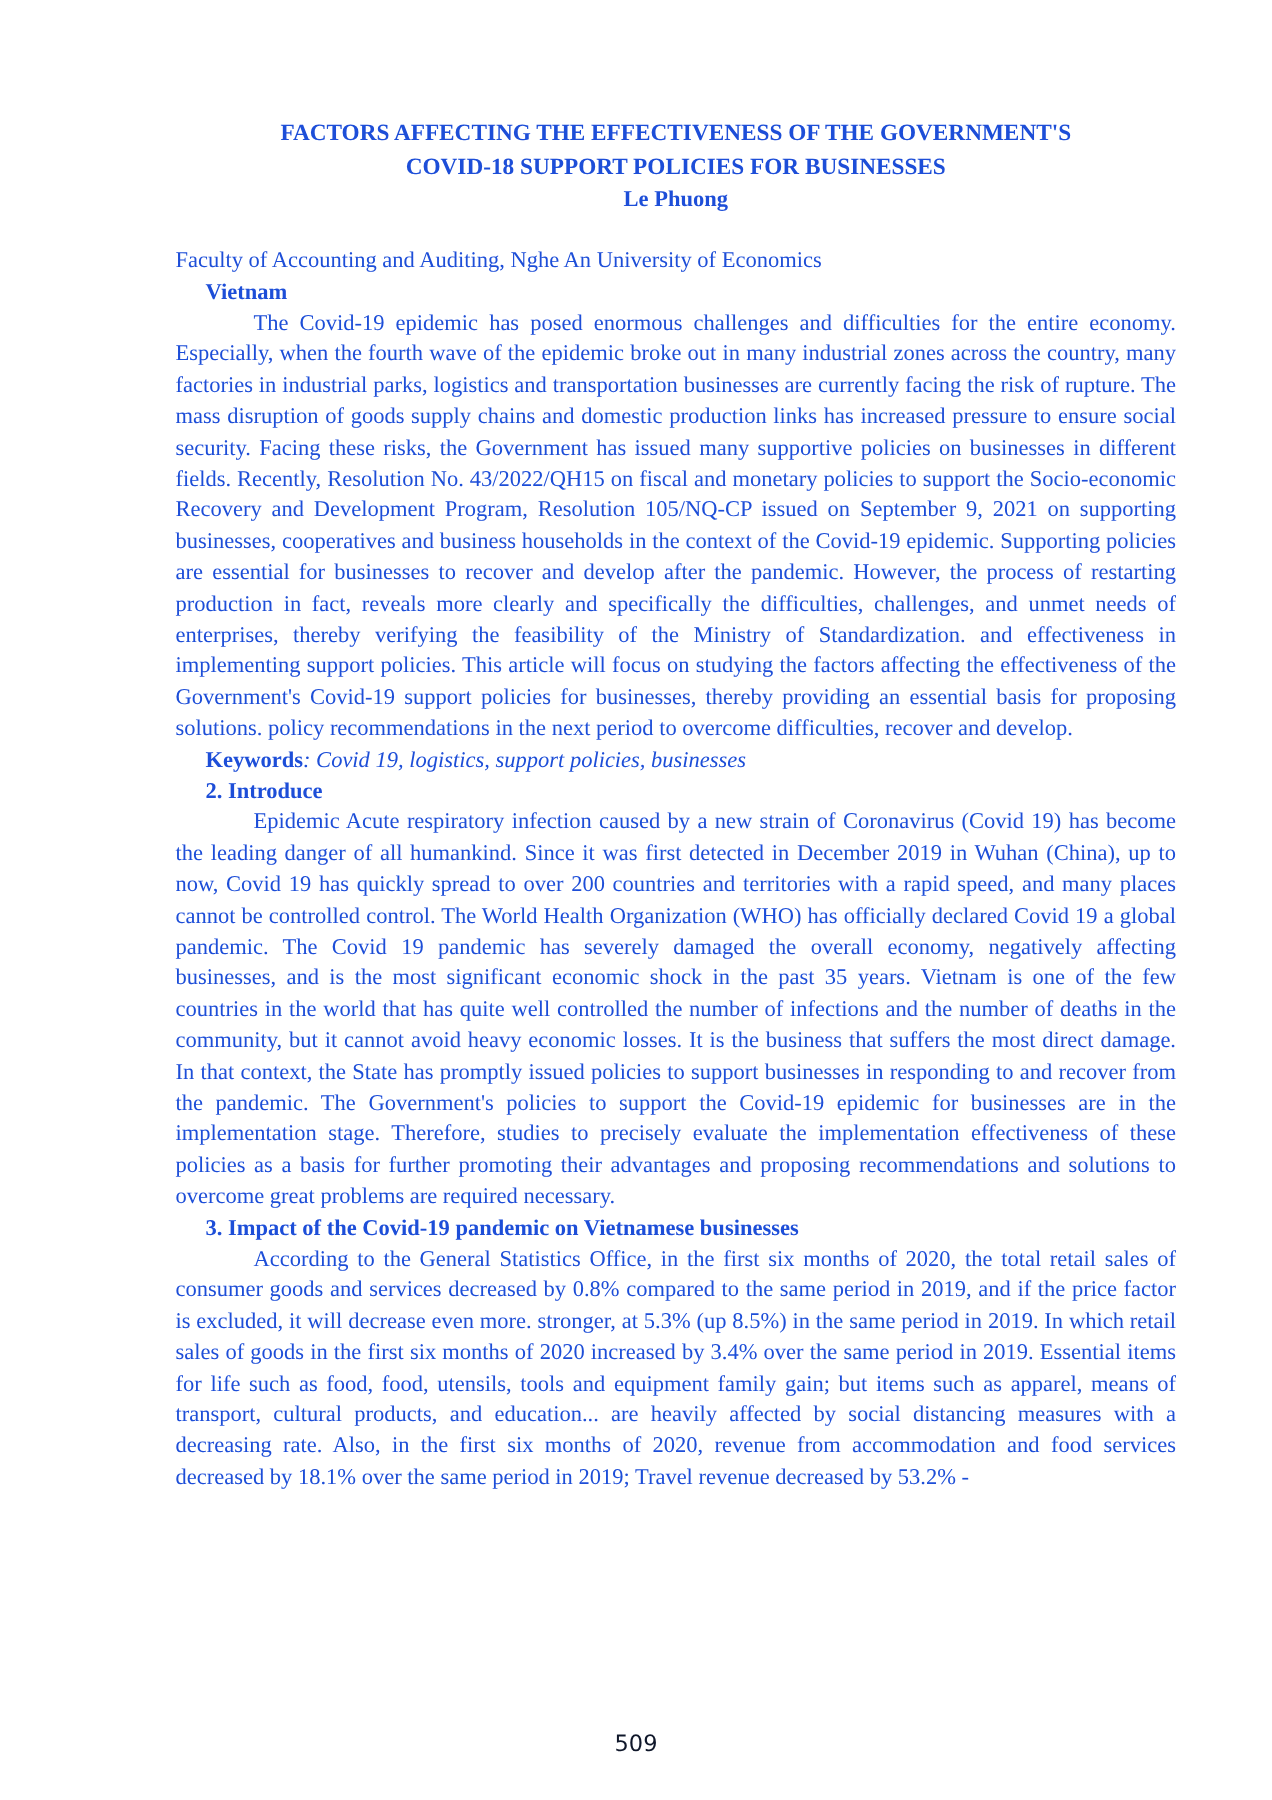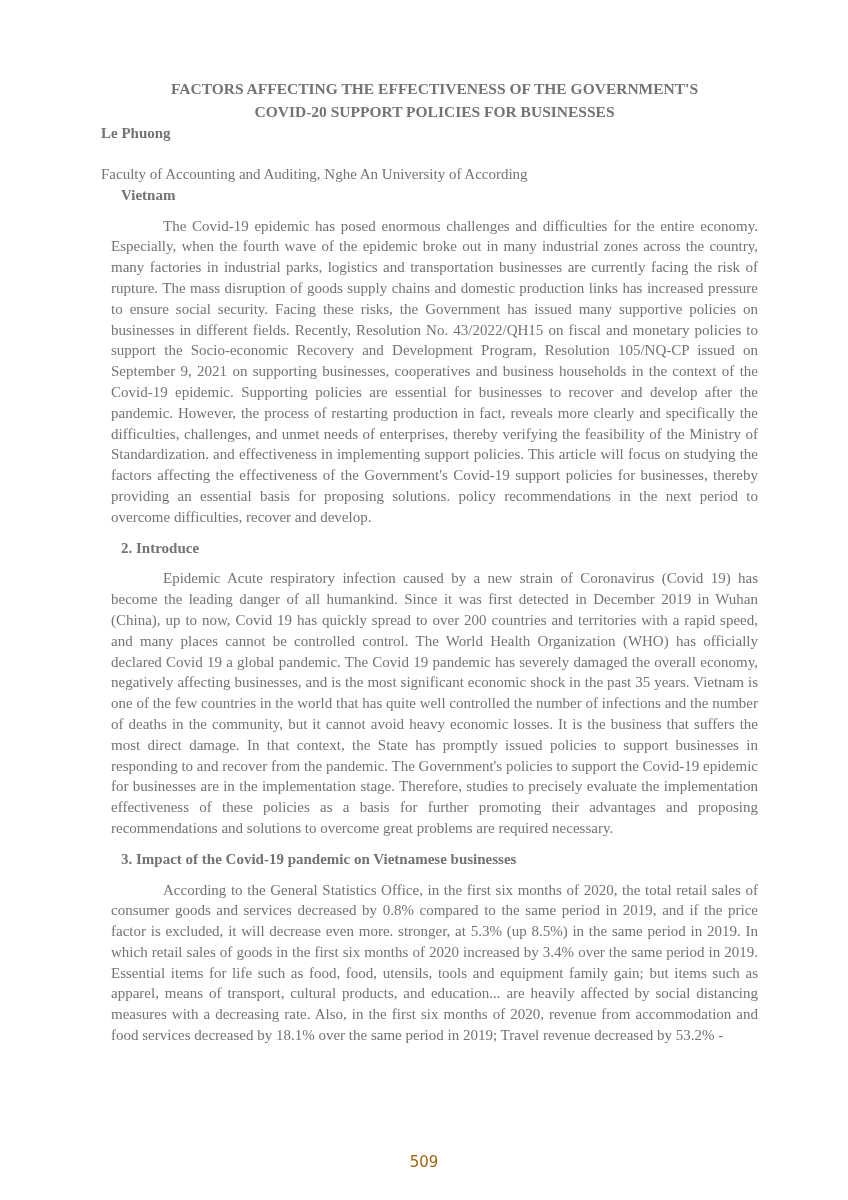--- a/index.html
+++ b/index.html
@@ -1,50 +1,51 @@
 <!DOCTYPE html>
 <html><head>
 <meta charset="utf-8">
 <style>
   html, body { margin: 0; padding: 0; background: #ffffff; }
   body { width: 848px; height: 1200px; position: relative; overflow: hidden; }
   .page {
-    position: absolute; left: 101px; top: 78px; width: 667px;
-    font-family: "Liberation Serif", serif; color: #737373;
+    position: absolute; left: 117px; top: 78px; width: 667px;
+    font-family: "Liberation Serif", serif; color: #1d4ed8;
     font-size: 15px; line-height: 20.8px;
   }
   .title {
     text-align: center; font-weight: bold; font-size: 15.5px; line-height: 22.5px;
     margin: 0; letter-spacing: 0;
   }
   .author {
-    font-weight: bold; font-size: 15px; line-height: 21px; margin: 0 0 20px 0;
+    text-align: center; font-weight: bold; font-size: 15px; line-height: 21px; margin: 0 0 20px 0;
   }
   .affil { margin: 0; }
   .heading { margin: 0; padding-left: 20px; font-weight: bold; }
   p.body {
-    margin: 10px; text-align: justify; text-indent: 52px;
+    margin: 0; text-align: justify; text-indent: 52px;
   }
   .kw { margin: 0; padding-left: 20px; }
   .kw b { font-weight: bold; }
   .kw i { font-style: italic; }
   .pagenum {
     position: absolute; left: 0; width: 848px; top: 1153px; text-align: center;
-    font-family: "DejaVu Sans", sans-serif; font-size: 15px; color: #a16207;
+    font-family: "DejaVu Sans", sans-serif; font-size: 15px; color: #0f172a;
   }
 </style>
 </head>
 <body>
 
 <div class="page">
   <p class="title">FACTORS AFFECTING THE EFFECTIVENESS OF THE GOVERNMENT'S</p>
-  <p class="title">COVID-20 SUPPORT POLICIES FOR BUSINESSES</p>
+  <p class="title">COVID-18 SUPPORT POLICIES FOR BUSINESSES</p>
   <p class="author">Le Phuong</p>
-  <p class="affil">Faculty of Accounting and Auditing, Nghe An University of According</p>
+  <p class="affil">Faculty of Accounting and Auditing, Nghe An University of Economics</p>
   <p class="heading">Vietnam</p>
   <p class="body">The Covid-19 epidemic has posed enormous challenges and difficulties for the entire economy. Especially, when the fourth wave of the epidemic broke out in many industrial zones across the country, many factories in industrial parks, logistics and transportation businesses are currently facing the risk of rupture. The mass disruption of goods supply chains and domestic production links has increased pressure to ensure social security. Facing these risks, the Government has issued many supportive policies on businesses in different fields. Recently, Resolution No. 43/2022/QH15 on fiscal and monetary policies to support the Socio-economic Recovery and Development Program, Resolution 105/NQ-CP issued on September 9, 2021 on supporting businesses, cooperatives and business households in the context of the Covid-19 epidemic. Supporting policies are essential for businesses to recover and develop after the pandemic. However, the process of restarting production in fact, reveals more clearly and specifically the difficulties, challenges, and unmet needs of enterprises, thereby verifying the feasibility of the Ministry of Standardization. and effectiveness in implementing support policies. This article will focus on studying the factors affecting the effectiveness of the Government's Covid-19 support policies for businesses, thereby providing an essential basis for proposing solutions. policy recommendations in the next period to overcome difficulties, recover and develop.</p>
+  <p class="kw"><b>Keywords</b><i>: Covid 19, logistics, support policies, businesses</i></p>
   <p class="heading">2. Introduce</p>
   <p class="body">Epidemic Acute respiratory infection caused by a new strain of Coronavirus (Covid 19) has become the leading danger of all humankind. Since it was first detected in December 2019 in Wuhan (China), up to now, Covid 19 has quickly spread to over 200 countries and territories with a rapid speed, and many places cannot be controlled control. The World Health Organization (WHO) has officially declared Covid 19 a global pandemic. The Covid 19 pandemic has severely damaged the overall economy, negatively affecting businesses, and is the most significant economic shock in the past 35 years. Vietnam is one of the few countries in the world that has quite well controlled the number of infections and the number of deaths in the community, but it cannot avoid heavy economic losses. It is the business that suffers the most direct damage. In that context, the State has promptly issued policies to support businesses in responding to and recover from the pandemic. The Government's policies to support the Covid-19 epidemic for businesses are in the implementation stage. Therefore, studies to precisely evaluate the implementation effectiveness of these policies as a basis for further promoting their advantages and proposing recommendations and solutions to overcome great problems are required necessary.</p>
   <p class="heading">3. Impact of the Covid-19 pandemic on Vietnamese businesses</p>
   <p class="body">According to the General Statistics Office, in the first six months of 2020, the total retail sales of consumer goods and services decreased by 0.8% compared to the same period in 2019, and if the price factor is excluded, it will decrease even more. stronger, at 5.3% (up 8.5%) in the same period in 2019. In which retail sales of goods in the first six months of 2020 increased by 3.4% over the same period in 2019. Essential items for life such as food, food, utensils, tools and equipment family gain; but items such as apparel, means of transport, cultural products, and education... are heavily affected by social distancing measures with a decreasing rate. Also, in the first six months of 2020, revenue from accommodation and food services decreased by 18.1% over the same period in 2019; Travel revenue decreased by 53.2% -</p>
 </div>
 
 <div class="pagenum">509</div>
 
 </body></html>

